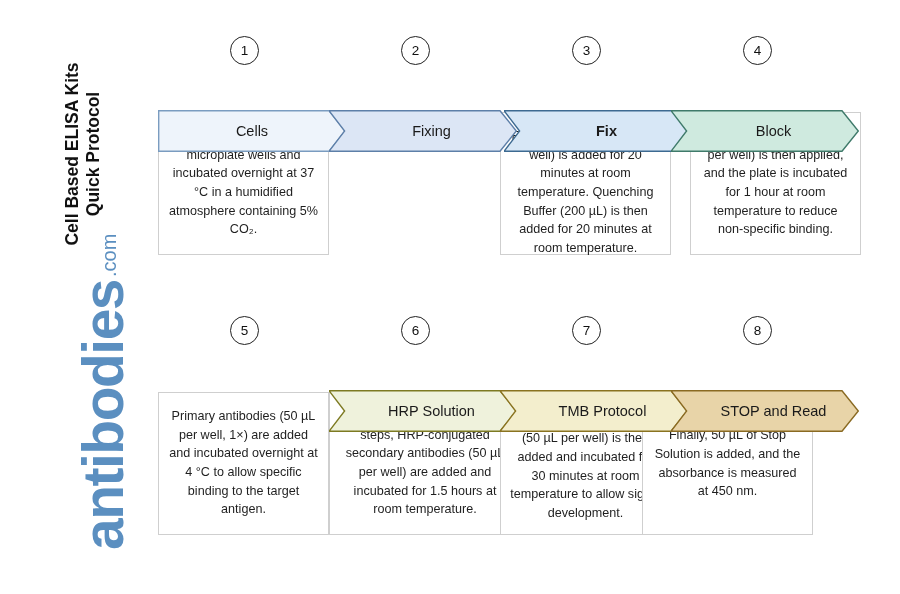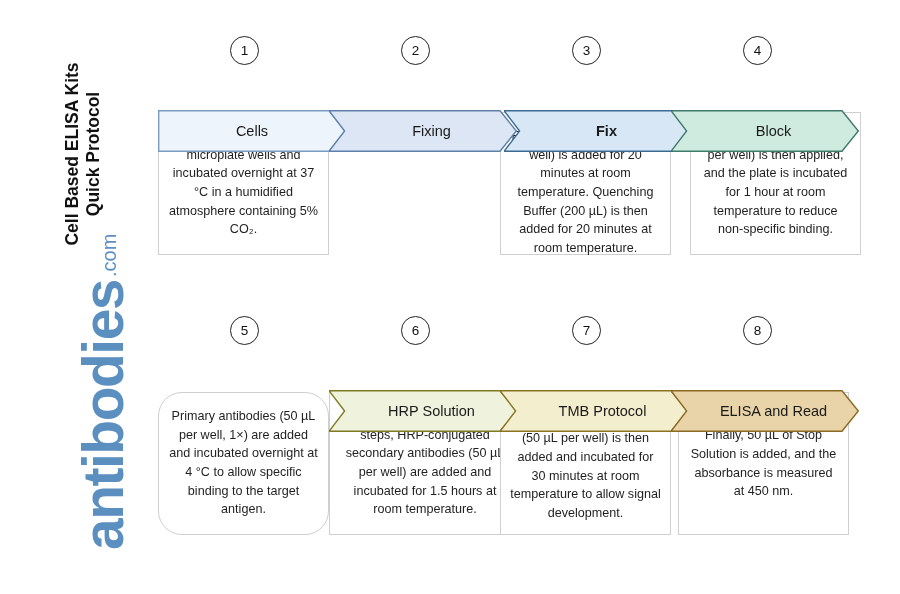--- a/index.html
+++ b/index.html
@@ -236,30 +236,30 @@
           </svg>
         </div>
         <span class="chev-label" style="padding-left: 17px;">TMB Protocol</span>
       </div>
       <div class="chevron" style="left: 513px; width: 188px;">
         <div class="chev-shape">
           <svg viewBox="0 0 188 42" preserveAspectRatio="none">
             <polygon points="0,0.7 171,0.7 187.3,21 171,41.3 0,41.3 15.6,21" fill="#e8d4a8" stroke="#8a6a22" stroke-width="1.4" stroke-linejoin="miter"></polygon>
           </svg>
         </div>
-        <span class="chev-label" style="padding-left: 17px;">ELISA and Read</span>
+        <span class="chev-label" style="padding-left: 17px;">STOP and Read</span>
       </div>
     </div>
   <div class="body-strip" style="width: 684px;">
-      <div class="body-cell" style="left: 0px; width: 171px; border-color: rgb(207, 207, 207); border-radius: 24px;">
+      <div class="body-cell" style="left: 0px; width: 171px; border-color: rgb(207, 207, 207);">
         <p>Primary antibodies (50 µL per well, 1×) are added and incubated overnight at 4 °C to allow specific binding to the target antigen.</p>
       </div>
       <div class="body-cell" style="left: 171px; width: 192px; border-color: rgb(207, 207, 207);">
         <p>After appropriate washing steps, HRP-conjugated secondary antibodies (50 µL per well) are added and incubated for 1.5 hours at room temperature.</p>
       </div>
       <div class="body-cell" style="left: 342px; width: 171px; border-color: rgb(207, 207, 207); align-items: center;">
         <p>Ready-to-use substrate (50 µL per well) is then added and incubated for 30 minutes at room temperature to allow signal development.</p>
       </div>
-      <div class="body-cell v-center" style="left: 520px; width: 171px; border-color: rgb(207, 207, 207);">
+      <div class="body-cell v-center" style="left: 484px; width: 171px; border-color: rgb(207, 207, 207);">
         <p>Finally, 50 µL of Stop Solution is added, and the absorbance is measured at 450 nm.</p>
       </div>
     </div>
 </div>
 
 </body></html>

